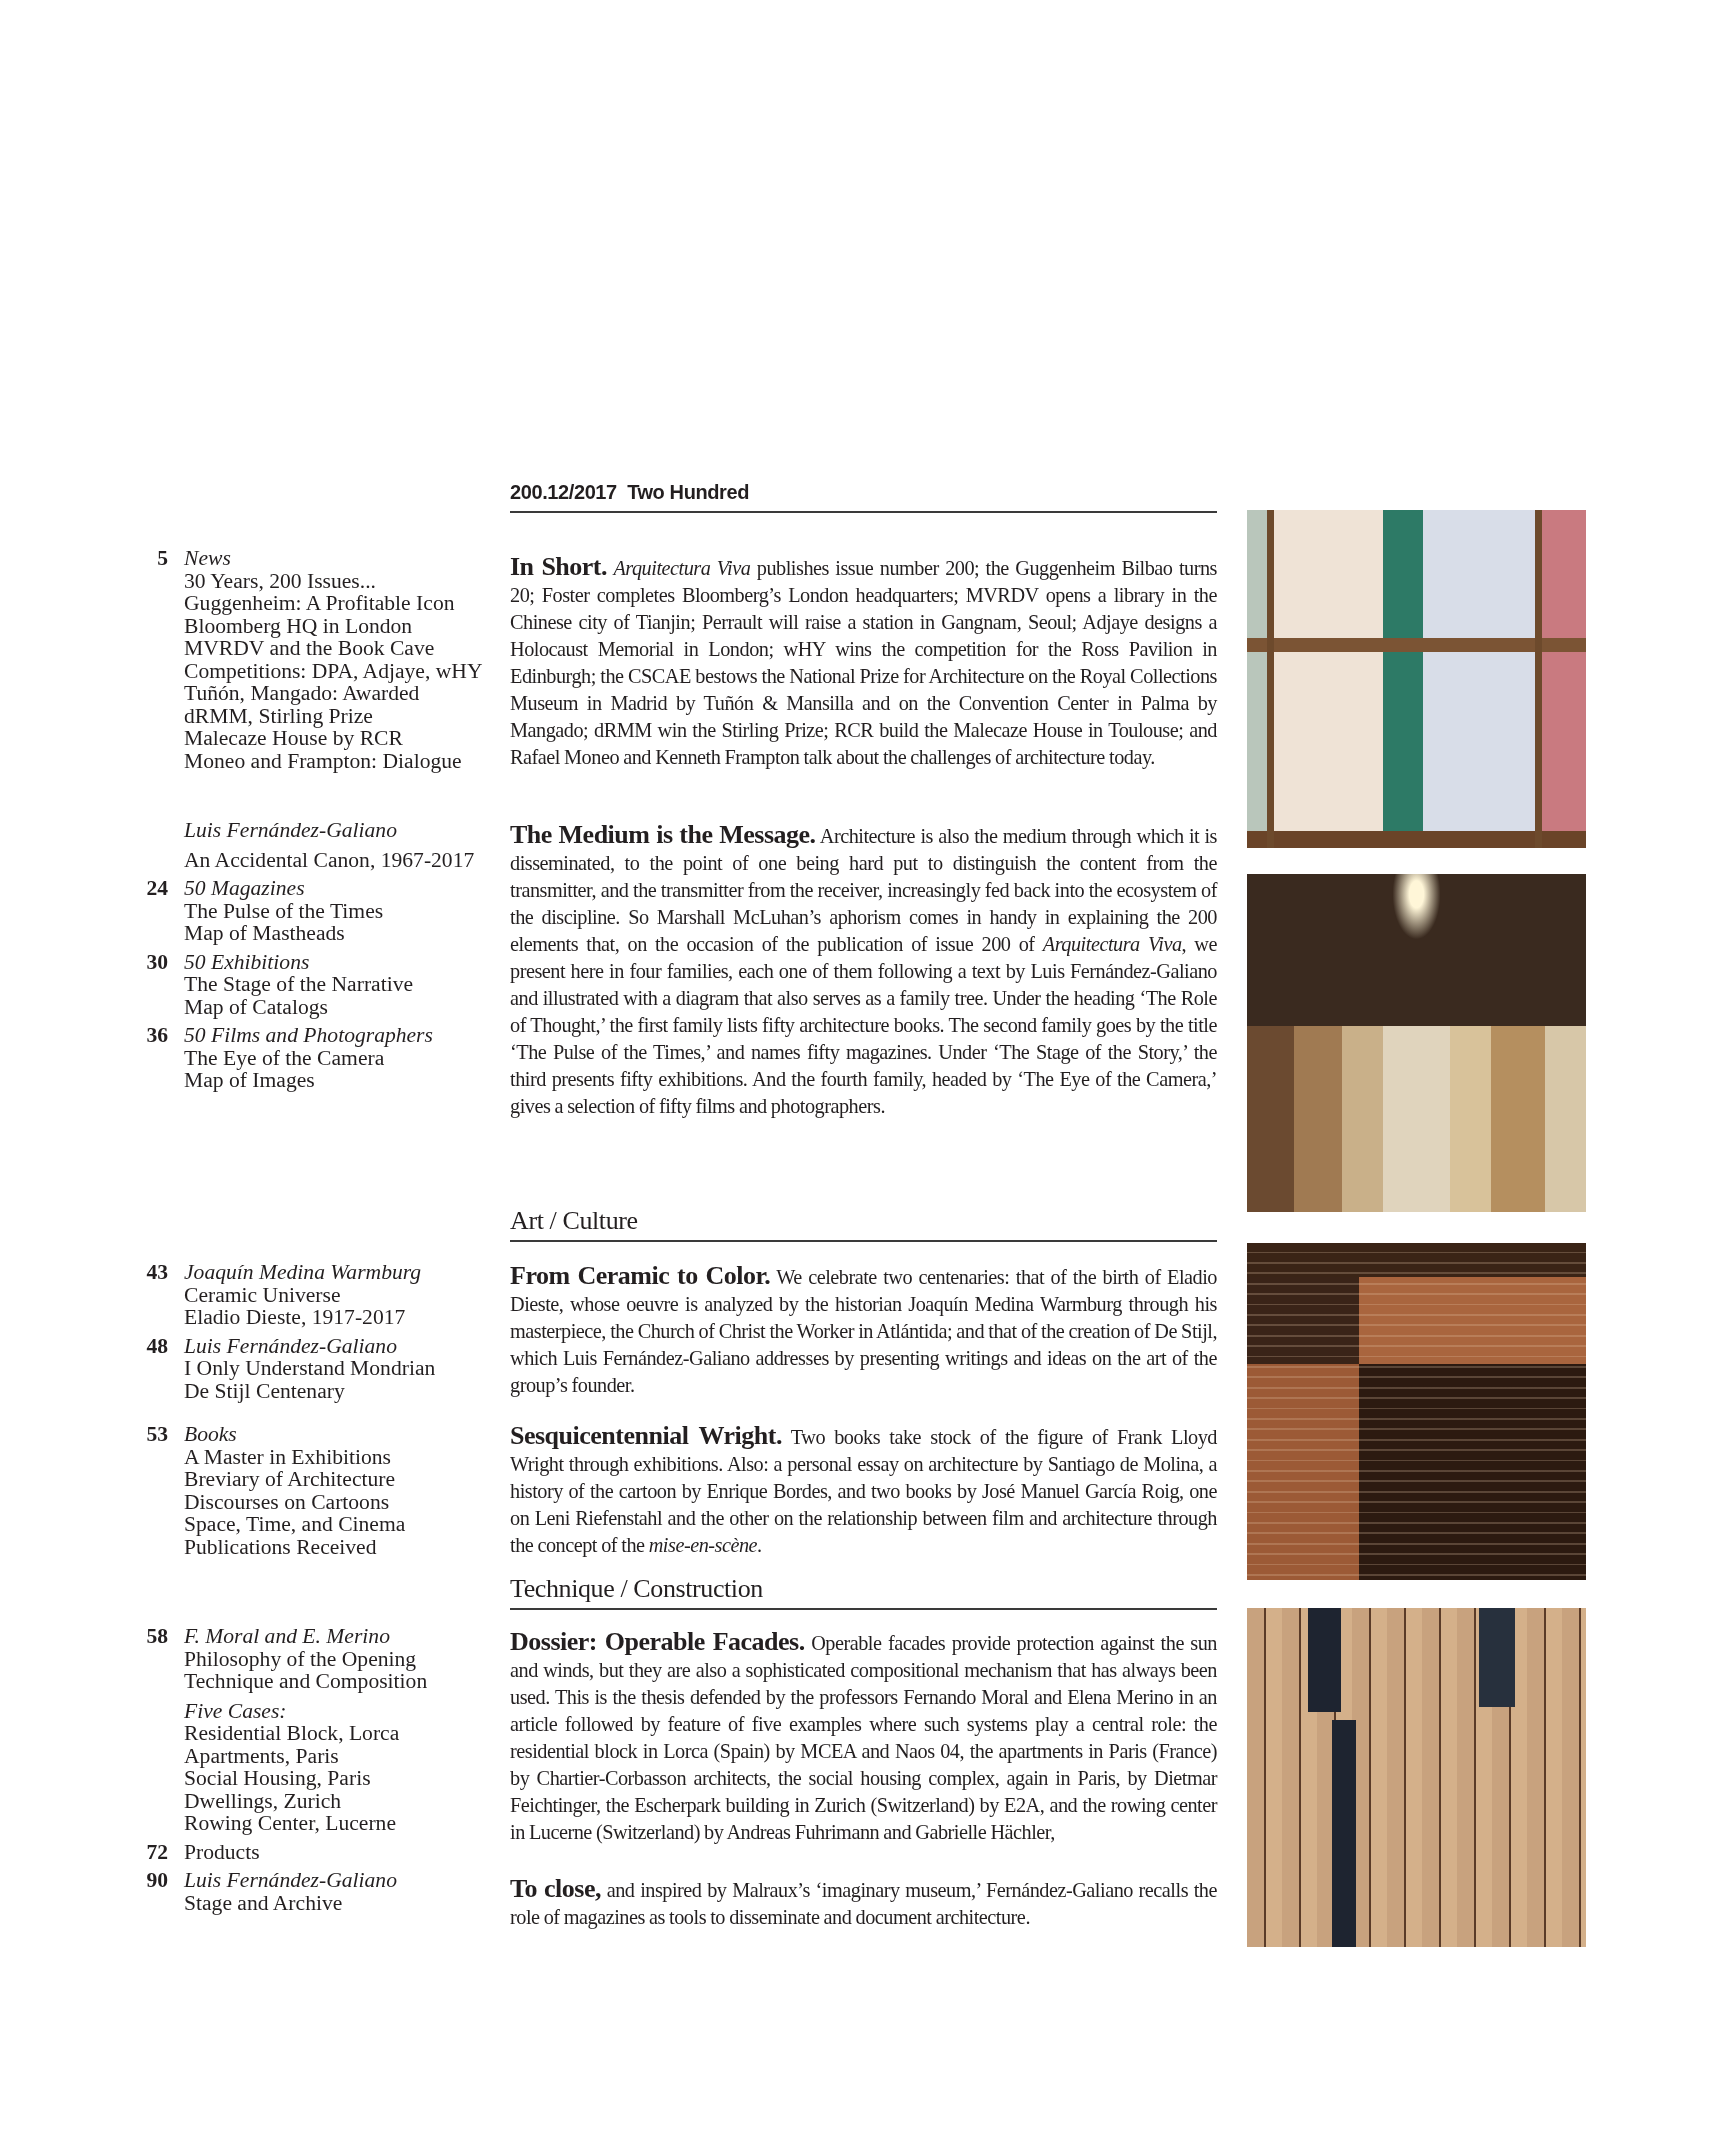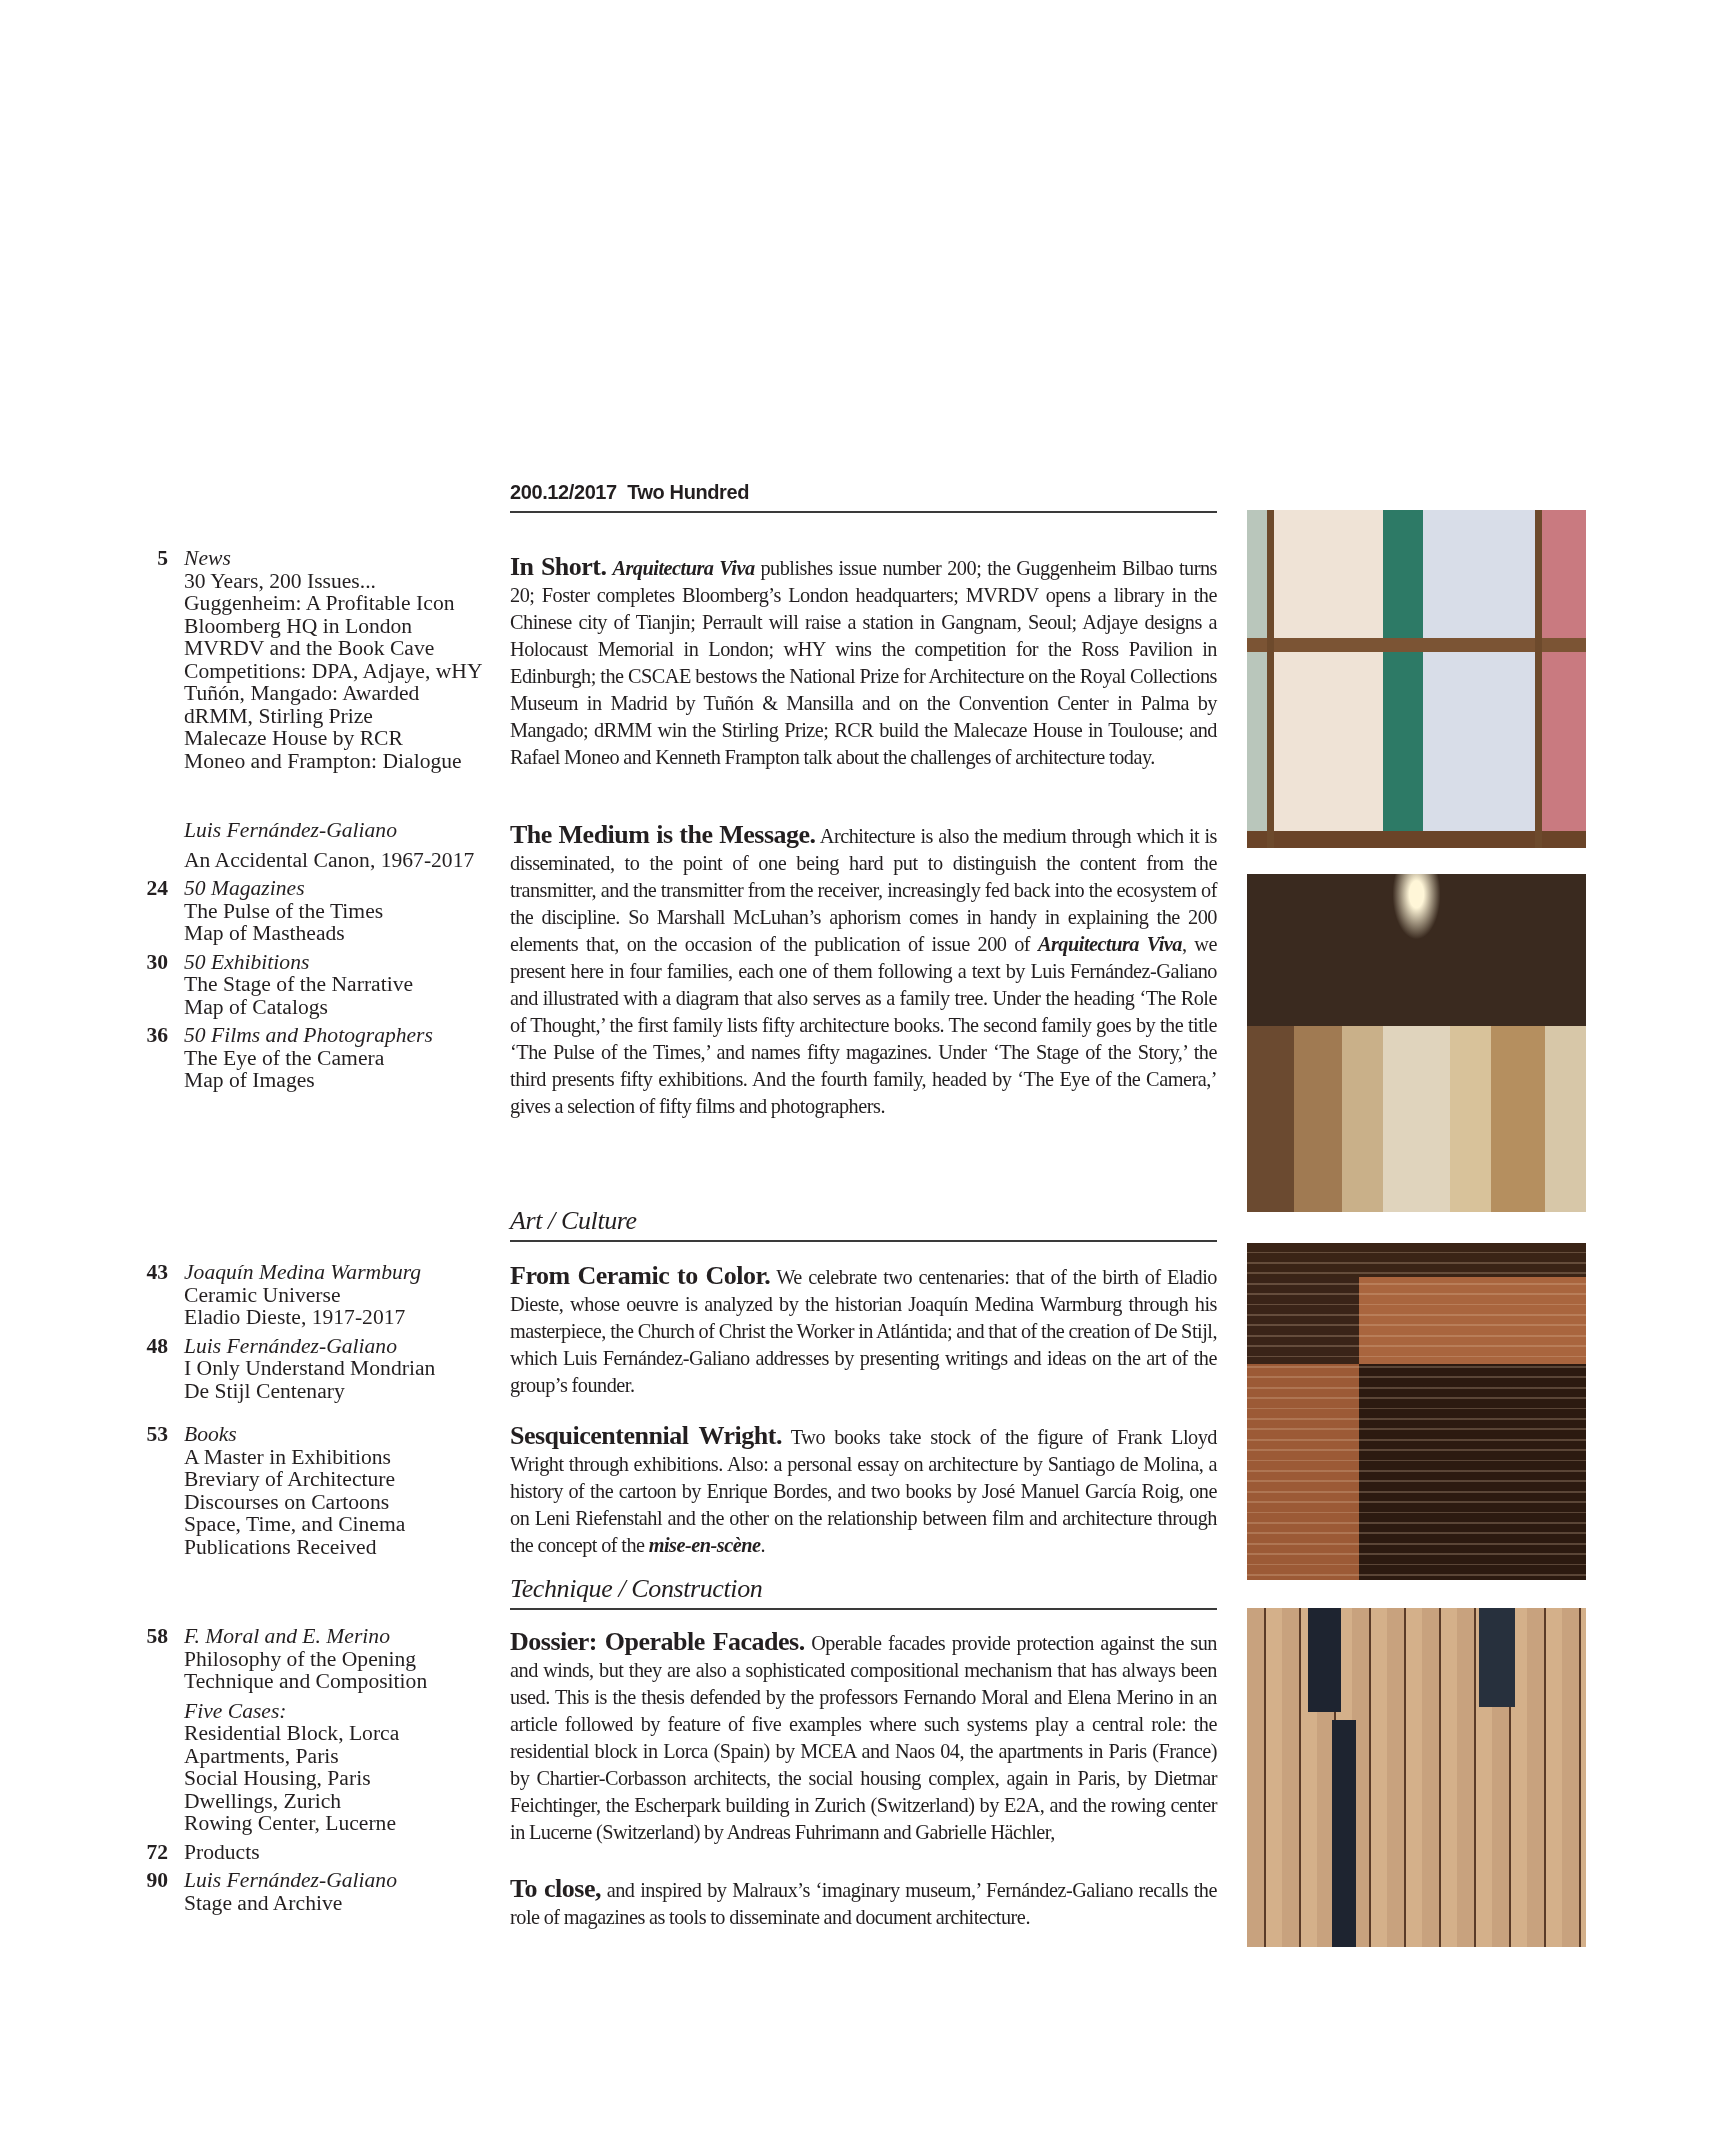--- a/index.html
+++ b/index.html
@@ -70,31 +70,30 @@
       line-height: 27px;
       text-align: justify;
       letter-spacing: -0.5px;
       word-spacing: -0.4px;
     }
     .para .lead {
       font-weight: bold;
       font-size: 26px;
       letter-spacing: -0.5px;
     }
-    .para em { font-style: italic; font-weight: bold; }
+    .para em { font-style: italic; }
 
     .section-head {
       position: absolute;
       left: 510px;
       width: 707px;
       border-bottom: 2.6px solid #3a3a3a;
       padding-bottom: 5.2px;
     }
     .section-head span {
-      font-style: italic;
       font-size: 26px;
       letter-spacing: -0.4px;
       line-height: 29px;
     }
 
     
     .photo {
       position: absolute;
       left: 1247px;
       width: 339px;

